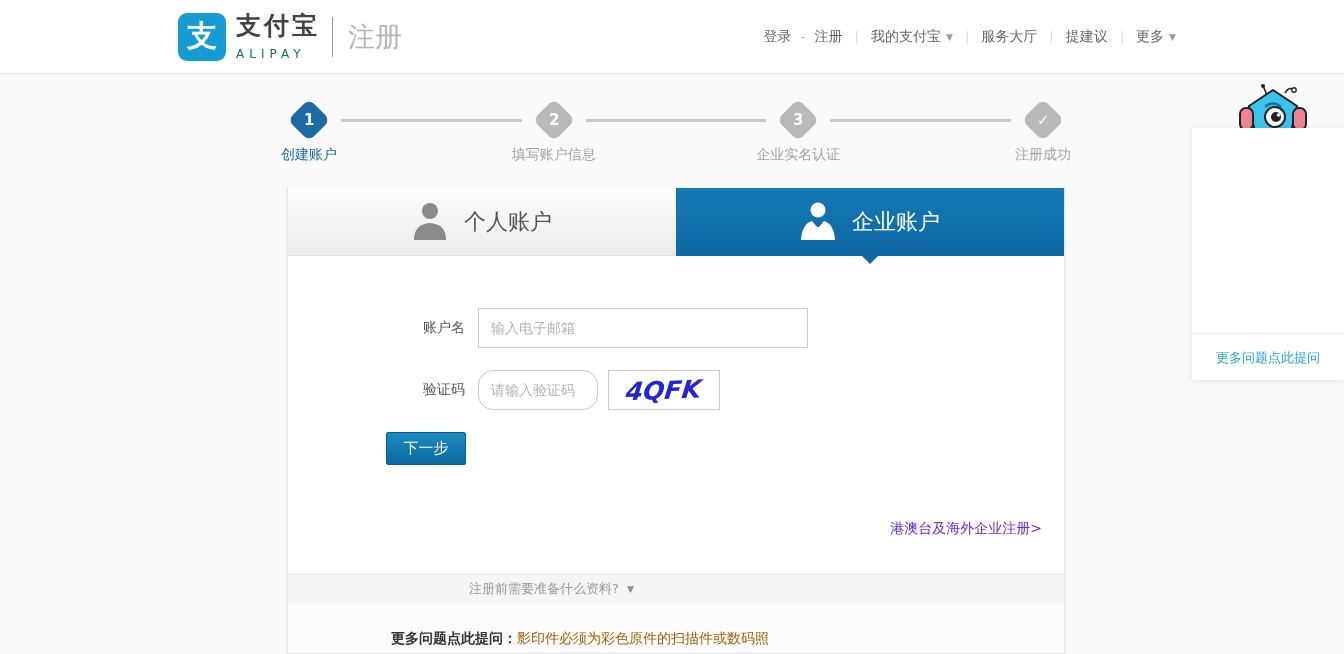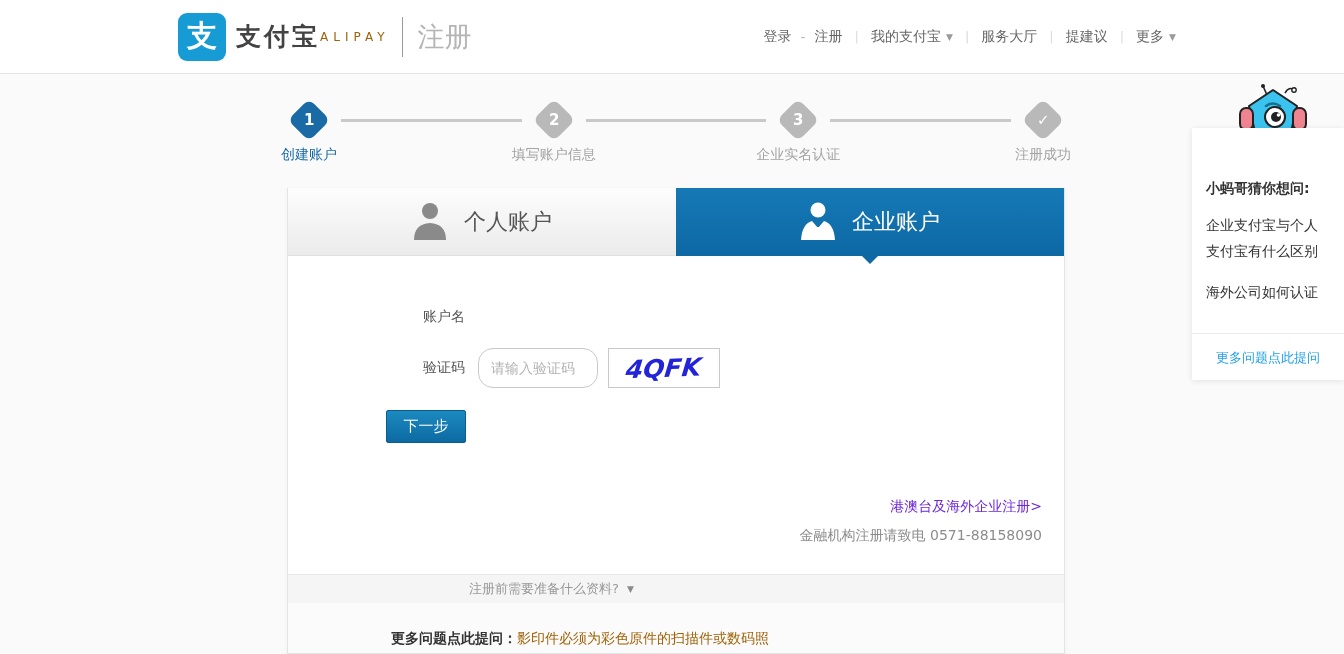--- a/index.html
+++ b/index.html
@@ -4,23 +4,23 @@
 <style>
   * { margin:0; padding:0; box-sizing:border-box; }
   html,body { width:1344px; height:654px; overflow:hidden; }
   body { font-family:"DejaVu Sans","Liberation Sans",sans-serif; background:#fafafa; position:relative; }
 
   
   .header { height:74px; background:#fff; border-bottom:1px solid #e6e6e6; display:flex; align-items:center; }
   .logo-group { display:flex; align-items:center; margin-left:178px; }
   .logo-mark { width:48px; height:48px; background:#169bd5; border-radius:9px; color:#fff;
                font-size:30px; font-weight:bold; display:flex; align-items:center; justify-content:center; }
-  .brand-col { margin-left:10px; display:flex; flex-direction:row; align-items:flex-start; }
+  .brand-col { margin-left:10px; display:flex; flex-direction:column; align-items:flex-start; }
   .brand-cn { font-size:25px; color:#434343; font-weight:bold; letter-spacing:3px; line-height:1.1; }
-  .brand-en { font-size:12px; color:#a16207; letter-spacing:5px; margin-top:7px; }
+  .brand-en { font-size:12px; color:#0f766e; letter-spacing:5px; margin-top:7px; }
   .logo-divider { width:1px; height:40px; background:#9a9a9a; margin:0 15px 0 12px; }
   .page-title { font-size:27px; color:#b5b5b5; }
   .top-nav { margin-left:auto; margin-right:168px; display:flex; align-items:center; font-size:14px; color:#666; }
   .top-nav .nav-item { cursor:pointer; white-space:nowrap; }
   .top-nav .sep { color:#dcdcdc; margin:0 12px; font-size:13px; }
   .top-nav .dash { color:#bbb; margin:0 9px; }
   .caret { display:inline-block; font-size:9px; color:#9a9a9a; margin-left:5px; vertical-align:1px; }
 
   
   .steps { position:absolute; left:287px; top:98px; width:778px; }
@@ -163,33 +163,33 @@
         <path d="M1 38 Q2 22 12 19 L18 26 L24 19 Q34 22 35 38 Z" fill="#fff"></path>
         <path d="M17 25 L19 25 L18.6 32 L17.4 32 Z" fill="#fff"></path>
       </svg>
       <span class="tab-label">企业账户</span>
     </div>
   </div>
 
   <div class="form-area">
     <div class="form-row">
       <span class="form-label">账户名</span>
+      <input class="txt-input account-input" type="text" placeholder="输入电子邮箱" style="">
     </div>
     <div class="form-row">
       <span class="form-label">验证码</span>
       <input class="txt-input captcha-input" type="text" placeholder="请输入验证码" style="">
       <div class="captcha-box">
         <span class="captcha-text">4QFK</span>
       </div>
     </div>
     <button class="next-btn">下一步</button>
 
     <div class="links-block">
       <a class="overseas-link">港澳台及海外企业注册&gt;</a>
-      <div class="finance-note">金融机构注册请致电 0571-88158090</div>
     </div>
   </div>
 
   <div class="prep-bar">
     <span>注册前需要准备什么资料?</span><span class="caret">▼</span>
   </div>
   <div class="prep-bottom">
     <span class="prep-bold">更多问题点此提问：</span><span class="prep-rest">影印件必须为彩色原件的扫描件或数码照</span>
   </div>
 </div>
@@ -205,19 +205,14 @@
   <rect x="60" y="26" width="13" height="22" rx="6" fill="#ef8490" stroke="#222" stroke-width="2"></rect>
   <path d="M33 24 Q40 19 47 24" stroke="#16718f" stroke-width="2.5" fill="none" stroke-linecap="round"></path>
   <circle cx="42" cy="35" r="10" fill="#fff" stroke="#222" stroke-width="2"></circle>
   <circle cx="43" cy="35" r="5" fill="#222"></circle>
   <circle cx="45.5" cy="33" r="1.8" fill="#fff"></circle>
   <ellipse cx="35" cy="49" rx="4" ry="3" fill="#222"></ellipse>
   <path d="M32.5 50 Q35 53 37.5 50 Z" fill="#e85d5d"></path>
 </svg>
 
 <div class="side-card">
-  <div class="side-inner">
-    <div class="side-title">小蚂哥猜你想问:</div>
-    <div class="side-q">企业支付宝与个人支付宝有什么区别</div>
-    <div class="side-q">海外公司如何认证</div>
-  </div>
   <div class="side-more">更多问题点此提问</div>
 </div>
 
 </body></html>

